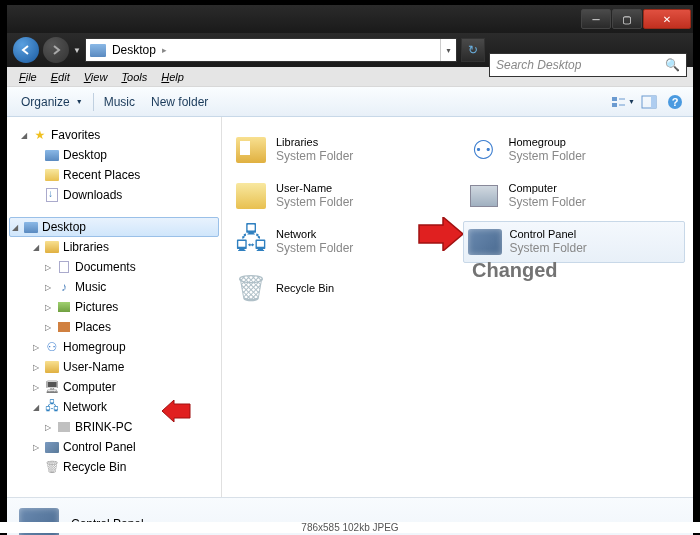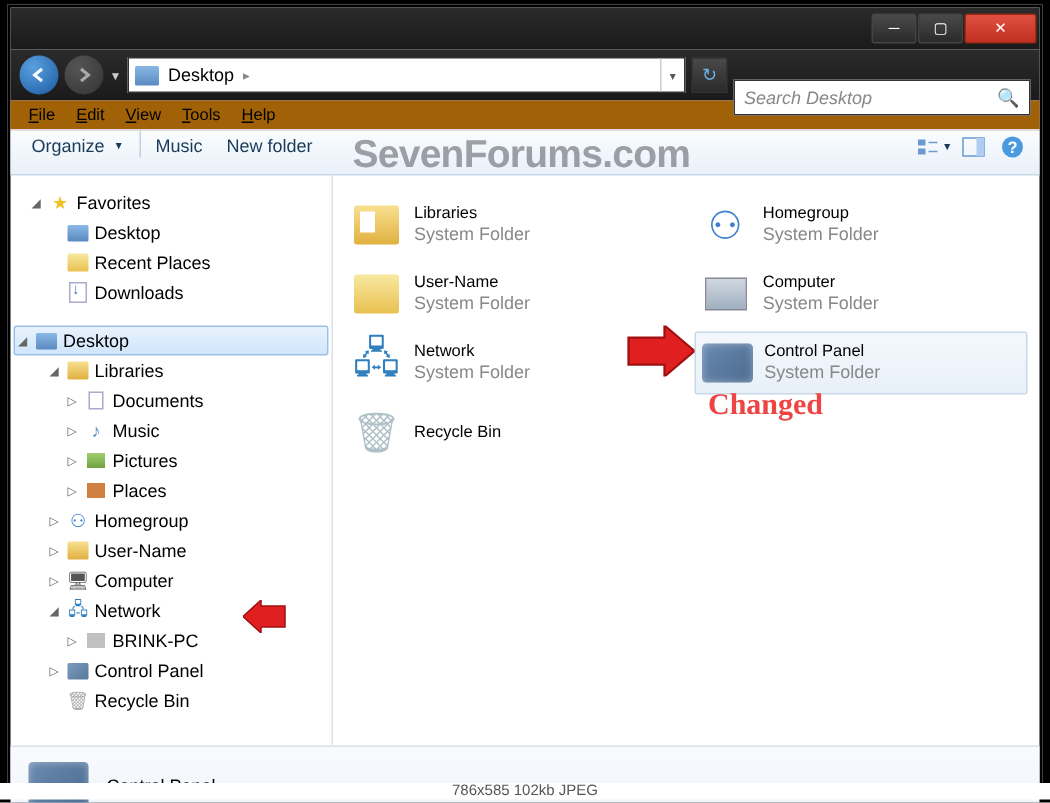--- a/index.html
+++ b/index.html
@@ -10,24 +10,24 @@
 .tb-btn.close { width: 48px; background: linear-gradient(#e05040,#c13020); border-color: #9a2a18; }
 .navbar { height: 34px; background: linear-gradient(#2b2b2b,#1a1a1a); display: flex; align-items: center; padding: 0 6px; gap: 4px; }
 .nav-arrow { width: 26px; height: 26px; border-radius: 50%; background: radial-gradient(circle at 35% 30%,#5aa0e0,#1a5aa0); display: flex; align-items: center; justify-content: center; }
 .nav-arrow.disabled { background: radial-gradient(circle at 35% 30%,#555,#333); }
 .addrbox { flex: 1; height: 24px; background: #fff; border: 1px solid #333; display: flex; align-items: center; padding-left: 4px; font-size: 12px; gap: 6px; }
 .addr-folder { width: 16px; height: 13px; background: linear-gradient(#8ab8e6,#5a8ac0); border-radius: 1px; }
 .addr-drop { width: 16px; height: 22px; border-left: 1px solid #ccc; display: flex; align-items: center; justify-content: center; margin-left: auto; font-size: 8px; color: #555; }
 .refresh { width: 24px; height: 24px; background: linear-gradient(#4a4a4a,#2a2a2a); border: 1px solid #333; display: flex; align-items: center; justify-content: center; color: #6ab0e0; font-size: 12px; }
 .searchbox { width: 198px; height: 24px; background: #fff; border: 1px solid #333; display: flex; align-items: center; padding: 0 6px; font-size: 12px; color: #888; font-style: italic; gap: 6px; margin-top: 30px; }
 .searchbox .mag { margin-left: auto; font-style: normal; color: #5a8ac0; }
-.menubar { height: 20px; background: #a16207; display: flex; align-items: center; padding: 0 6px; font-size: 11px; gap: 2px; border-bottom: 1px solid #d8d8d8; }
+.menubar { height: 20px; background: #e5e5e5; display: flex; align-items: center; padding: 0 6px; font-size: 11px; gap: 2px; border-bottom: 1px solid #d8d8d8; font-style: italic; }
 .menubar span { padding: 2px 6px; }
 .menubar span u { text-decoration: underline; }
-.toolbar { height: 30px; background: linear-gradient(#fafdff,#e8f0f8); display: flex; align-items: flex-start; padding: 0 6px; font-size: 12px; color: #1a3a5a; border-bottom: 1px solid #c8d8e8; }
+.toolbar { height: 30px; background: linear-gradient(#fafdff,#e8f0f8); display: flex; align-items: center; padding: 0 6px; font-size: 12px; color: #1a3a5a; border-bottom: 1px solid #c8d8e8; }
 .tool-item { display: flex; align-items: center; gap: 4px; padding: 3px 8px; border-radius: 2px; }
 .tool-item .drop { font-size: 7px; margin-left: 2px; }
 .tool-sep { width: 1px; height: 18px; background: #c0d0e0; margin: 0 2px; }
 .tool-right { margin-left: auto; display: flex; gap: 2px; }
 .tool-ricon { width: 24px; height: 22px; display: flex; align-items: center; justify-content: center; }
 .body { display: flex; height: 380px; }
 .sidebar { width: 215px; border-right: 1px solid #e0e0e0; overflow: hidden; padding: 8px 0; font-size: 12px; }
 .side-item { display: flex; align-items: center; height: 20px; padding-left: 0; gap: 3px; }
 .side-item .chev { width: 10px; display: flex; justify-content: center; font-size: 8px; color: #666; }
 .side-item .ico { width: 16px; height: 16px; display: flex; align-items: center; justify-content: center; font-size: 12px; }
@@ -37,21 +37,21 @@
 .ind2 { padding-left: 24px; }
 .ind3 { padding-left: 36px; }
 .fav-star { color: #f0c020; }
 .content { flex: 1; padding: 12px 8px; position: relative; }
 .item-grid { display: grid; grid-template-columns: 1fr 1fr; gap: 4px 10px; }
 .grid-item { display: flex; align-items: center; gap: 8px; padding: 4px; border-radius: 2px; height: 42px; }
 .grid-item.selected { background: linear-gradient(#f4f8fd,#e8f0f8); border: 1px solid #c8d8e8; }
 .grid-icon { width: 34px; height: 34px; display: flex; align-items: center; justify-content: center; font-size: 24px; }
 .grid-text { font-size: 11px; line-height: 1.3; }
 .grid-text .sub { color: #888; font-size: 12px; }
-.arrow-anno { position: absolute; color: #ef4444; font-weight: bold; font-family: Liberation Serif, serif; }
+.arrow-anno { position: absolute; color: #737373; font-weight: bold; }
 .watermark { position: absolute; left: 228px; top: 82px; font-size: 26px; font-weight: bold; color: rgba(100,100,110,0.6); letter-spacing: -0.5px; pointer-events: none; z-index: 50; }
 .details { height: 52px; border-top: 1px solid #d8e0e8; background: linear-gradient(#f8fbfe,#eef4fa); display: flex; align-items: center; padding: 4px 12px; gap: 12px; font-size: 12px; }
 .details-icon { width: 40px; height: 32px; background: linear-gradient(135deg,#6a8ab0,#4a6a90); border-radius: 3px; box-shadow: inset 0 0 6px rgba(255,255,255,0.4); }
 .caption { position: absolute; left: 0; bottom: 2px; width: 700px; text-align: center; font-size: 10px; color: #555; background: #fff; }
 
 .ico-lib { background: linear-gradient(#f8e090,#e0b040); width: 14px; height: 12px; border-radius: 1px; }
 .ico-folder-blue { background: linear-gradient(#8ab8e6,#5a8ac0); width: 14px; height: 11px; border-radius: 1px; }
 .ico-doc { background: #fff; border: 1px solid #aac; width: 10px; height: 12px; }
 .ico-music { color: #5a8ac0; }
 .ico-pic { background: linear-gradient(#a0d070,#70a040); width: 12px; height: 10px; }
@@ -336,16 +336,15 @@
       </svg>
       <div class="arrow-anno" style="left:250px;top:142px;font-size:20px">Changed</div>
     </div>
   </div>
 
   <div class="details">
     <div class="details-icon"></div>
     <span>Control Panel</span>
   </div>
 
-  <div class="watermark">SevenForums.com</div>
 </div>
 
 <div class="caption">786x585   102kb   JPEG</div>
 
 </body></html>

